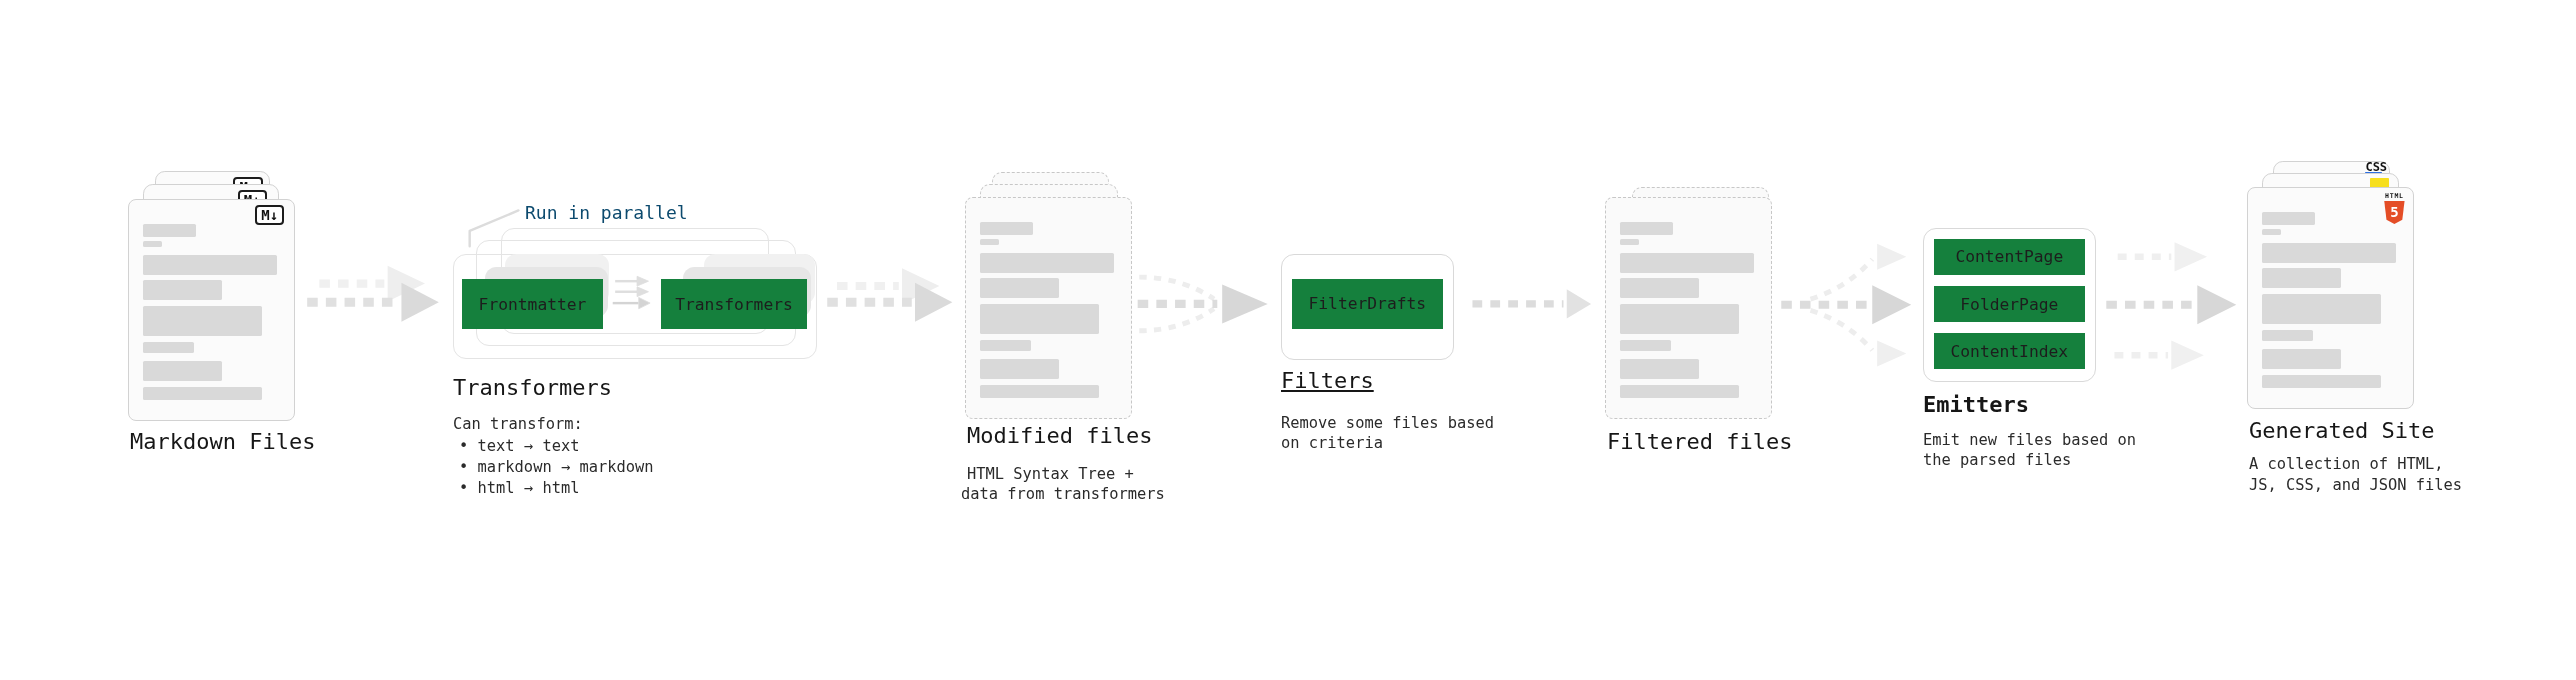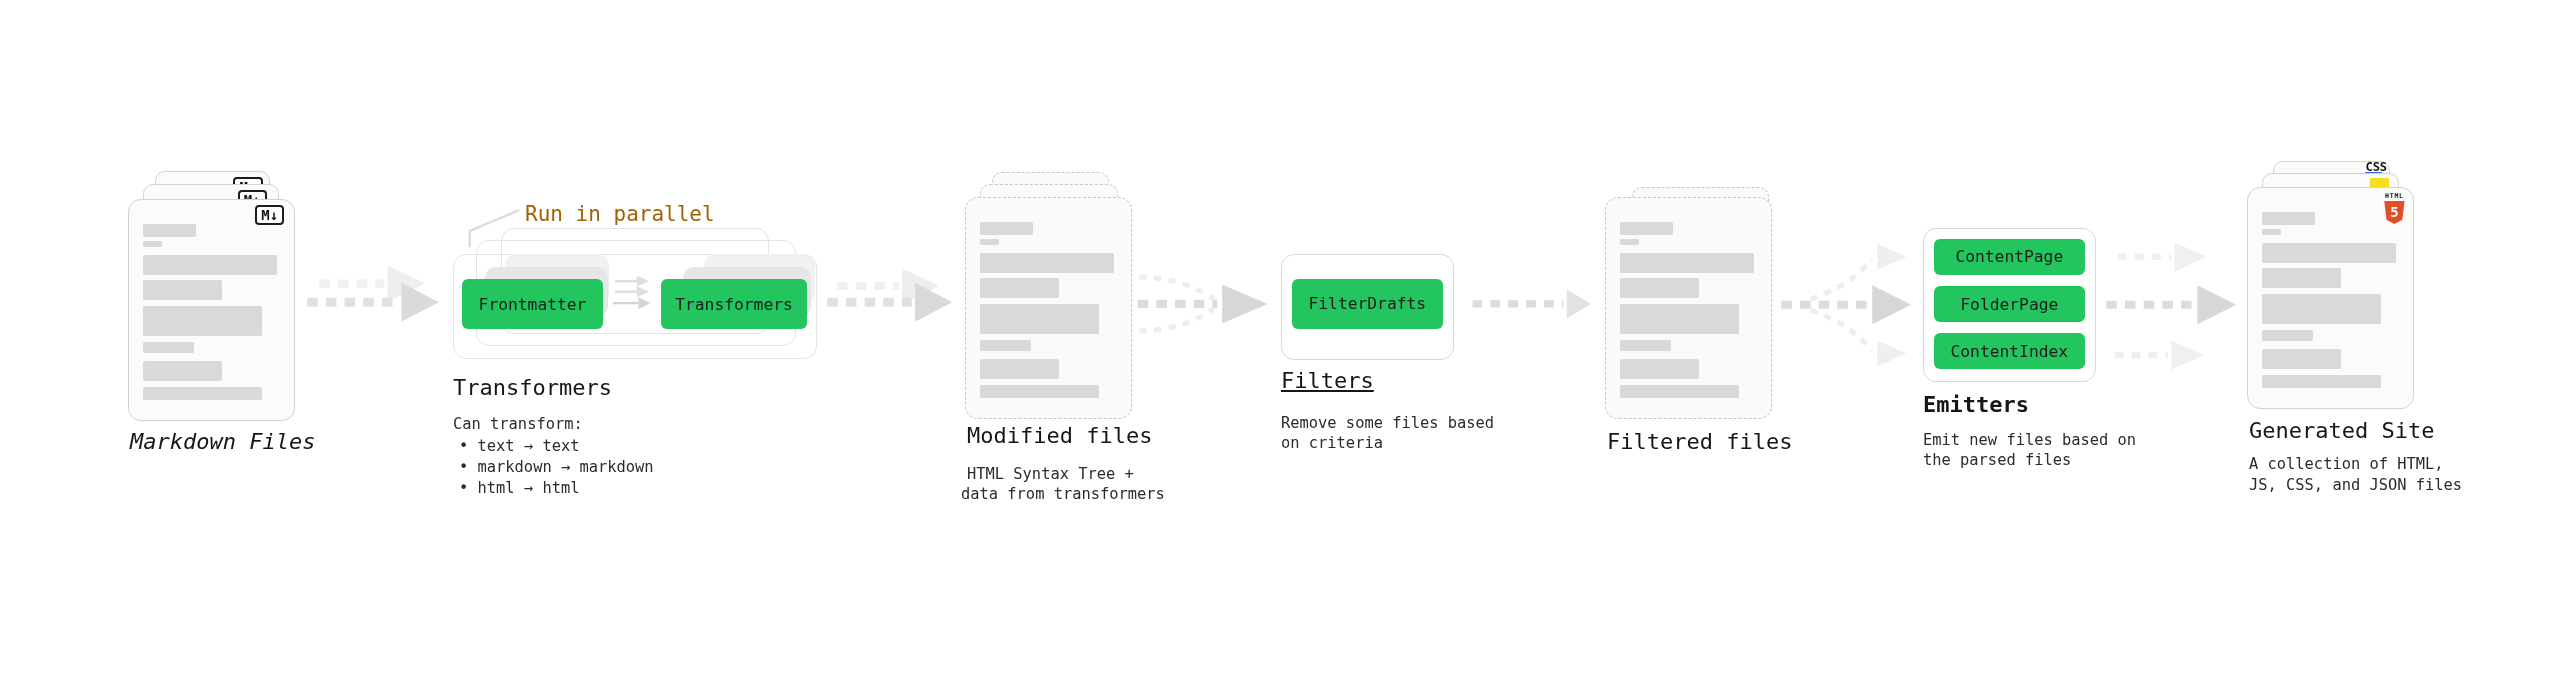--- a/index.html
+++ b/index.html
@@ -2,42 +2,42 @@
 <html style="font-size:13px"><head>
 <meta charset="utf-8">
 <style>
   html,body{margin:0;padding:0;background:#ffffff;}
   #canvas{
     position:relative;width:2576px;height:681px;background:#ffffff;overflow:hidden;
     font-family:"DejaVu Sans Mono","Liberation Mono",monospace;color:#1d1d1d;
   }
   
   .doc-card{position:absolute;width:167px;height:222px;background:#fbfbfb;
-    border:1.6px solid #d2d2d2;border-radius:13px;box-sizing:border-box;}
+    border:1.6px solid #d2d2d2;border-radius:8px;box-sizing:border-box;}
   .doc-card.dashed{border:1.6px dashed #c7c7c7;background:#fafafa;}
   .stack-back{position:absolute;height:211px;background:#fbfbfb;
     border:1.6px solid #d2d2d2;border-radius:9.8px;box-sizing:border-box;}
   .stack-back.dashed{border:1.6px dashed #c7c7c7;background:#fafafa;}
   .bar{position:absolute;left:14px;background:#d9d9d9;border-radius:1.6px;}
   
   .md-badge{position:absolute;top:4.9px;background:#ffffff;border:2.4px solid #1c1c1c;
     border-radius:4.1px;font-weight:bold;font-size:14px;line-height:16.3px;padding:0 4.1px;color:#111;}
   
-  .pill{position:absolute;background:#22c55e;border-radius:6px;
+  .pill{position:absolute;background:#15803d;border-radius:0;
     display:flex;align-items:center;justify-content:center;
     font-size:16.3px;color:#1d1d1d;white-space:nowrap;}
   .pill-echo1{position:absolute;background:#e6e6e6;border-radius:11.4px;}
   .pill-echo2{position:absolute;background:#f1f1f1;border-radius:11.4px;}
   
   .frame{position:absolute;border:1.6px solid #e4e4e4;border-radius:13px;box-sizing:border-box;}
   .panel{position:absolute;border:1.6px solid #d9d9d9;border-radius:13px;background:#ffffff;box-sizing:border-box;}
   
   .h1{position:absolute;font-size:22px;color:#161616;white-space:nowrap;}
   .body{position:absolute;font-size:15.4px;color:#2b2b2b;white-space:nowrap;line-height:21px;}
-  .note{position:absolute;font-size:21px;color:#a16207;white-space:nowrap;}
+  .note{position:absolute;font-size:18px;color:#0c4a6e;white-space:nowrap;}
   
   .js-badge{position:absolute;background:#f7df1e;width:18.7px;height:10.6px;border-radius:0.8px;}
   .css-badge{position:absolute;width:16.3px;text-align:center;}
   .css-badge .css-txt{font-size:12px;font-weight:bold;color:#111;line-height:6.5px;}
   .css-badge .css-bar{height:2.4px;background:#2d6fe3;margin-top:0.8px;border-radius:0.8px;}
   .html5-badge{position:absolute;width:21px;text-align:center;}
   .html5-badge .html-txt{font-size:6.5px;font-weight:bold;color:#111;letter-spacing:0.8px;line-height:7.3px;}
   .html5-badge .shield{width:20.3px;height:23px;margin:0.8px auto 0;background:#e44d26;
     clip-path:polygon(0% 0%,100% 0%,89% 82%,50% 100%,11% 82%);
     display:flex;align-items:center;justify-content:center;
@@ -126,21 +126,21 @@
       <div class="md-badge" style="right:9.8px;">M↓</div>
       <div class="bar" style="top:24.4px;width:53px;height:12.2px"></div>
       <div class="bar" style="top:41px;width:18.7px;height:5.7px"></div>
       <div class="bar" style="top:55px;width:134px;height:20.3px"></div>
       <div class="bar" style="top:80px;width:79px;height:19.5px"></div>
       <div class="bar" style="top:106px;width:119px;height:30px"></div>
       <div class="bar" style="top:142px;width:51px;height:11.4px"></div>
       <div class="bar" style="top:161px;width:79px;height:19.5px"></div>
       <div class="bar" style="top:187px;width:119px;height:13px"></div>
     </div>
-    <div class="h1" style="left:130px;top:429px;font-style:italic;">Markdown Files</div>
+    <div class="h1" style="left:130px;top:429px;">Markdown Files</div>
   </div>
 
   <div>
     <div class="note" style="left:525px;top:202px;">Run in parallel</div>
     <div class="frame" style="left:501px;top:228px;width:268px;height:106px;"></div>
     <div class="frame" style="left:476px;top:240px;width:320px;height:106px;"></div>
     <div class="frame" style="left:453px;top:254px;width:364px;height:105px;"></div>
 
     <div class="pill-echo2" style="left:505px;top:254px;width:104px;height:50px;"></div>
     <div class="pill-echo1" style="left:485px;top:267px;width:123px;height:50px;"></div>

